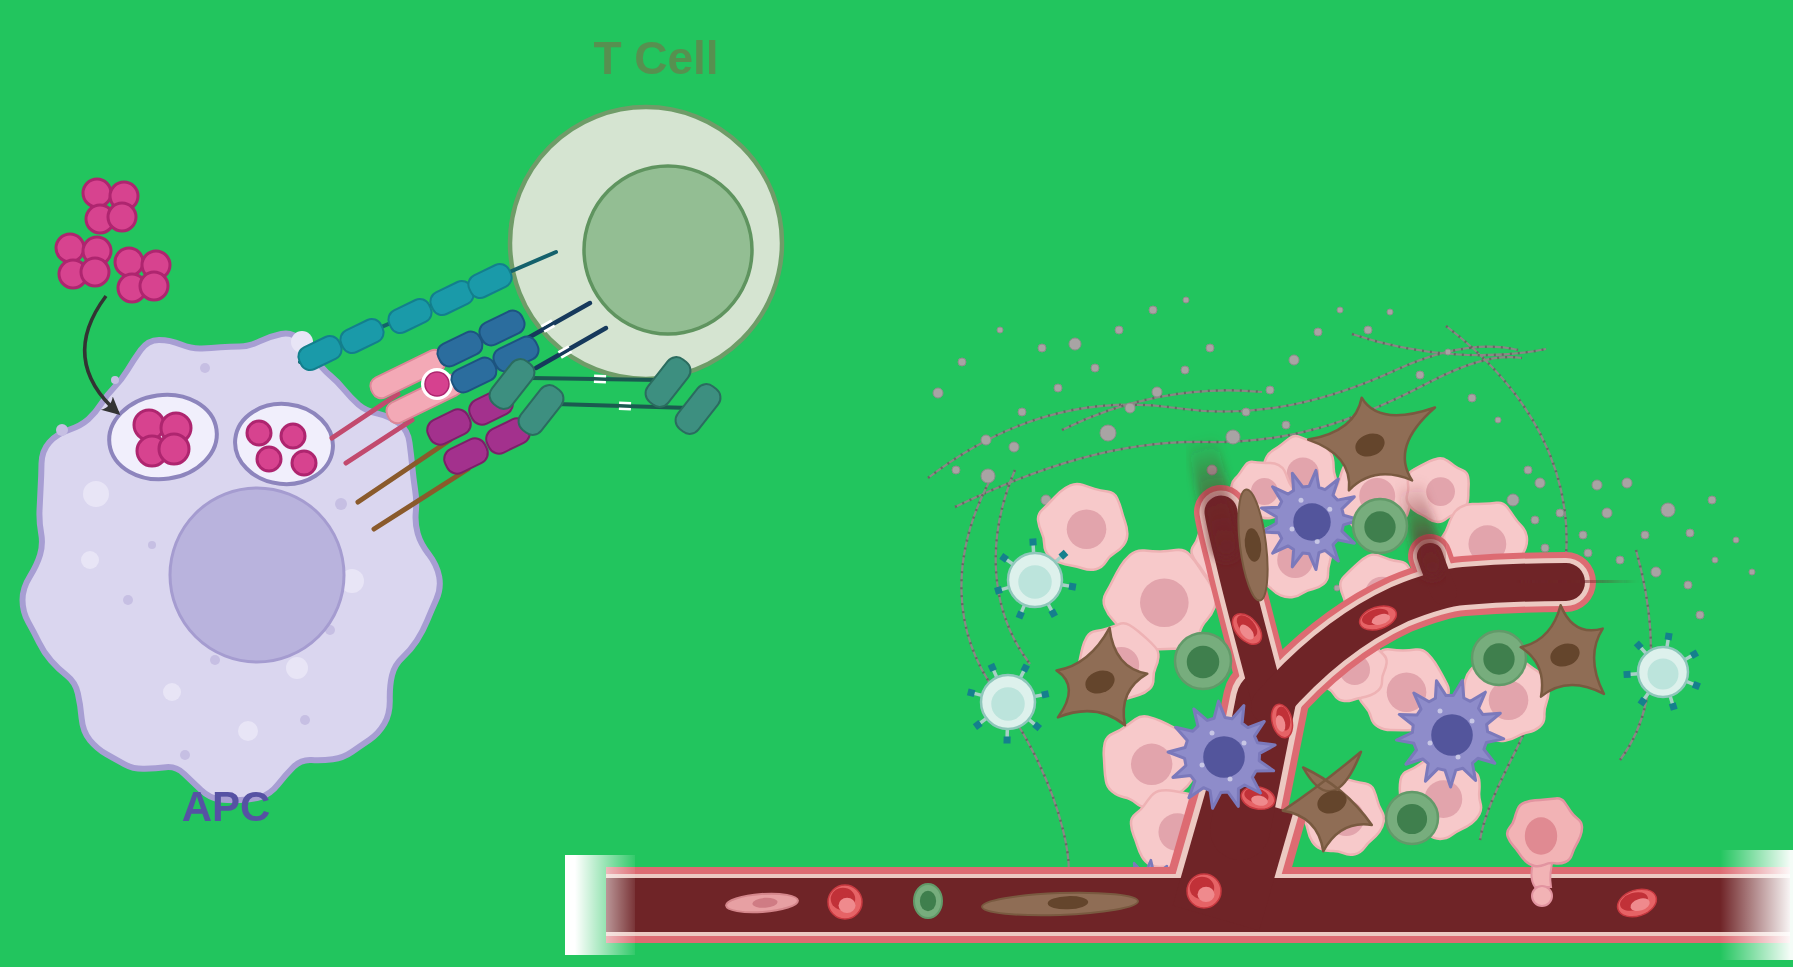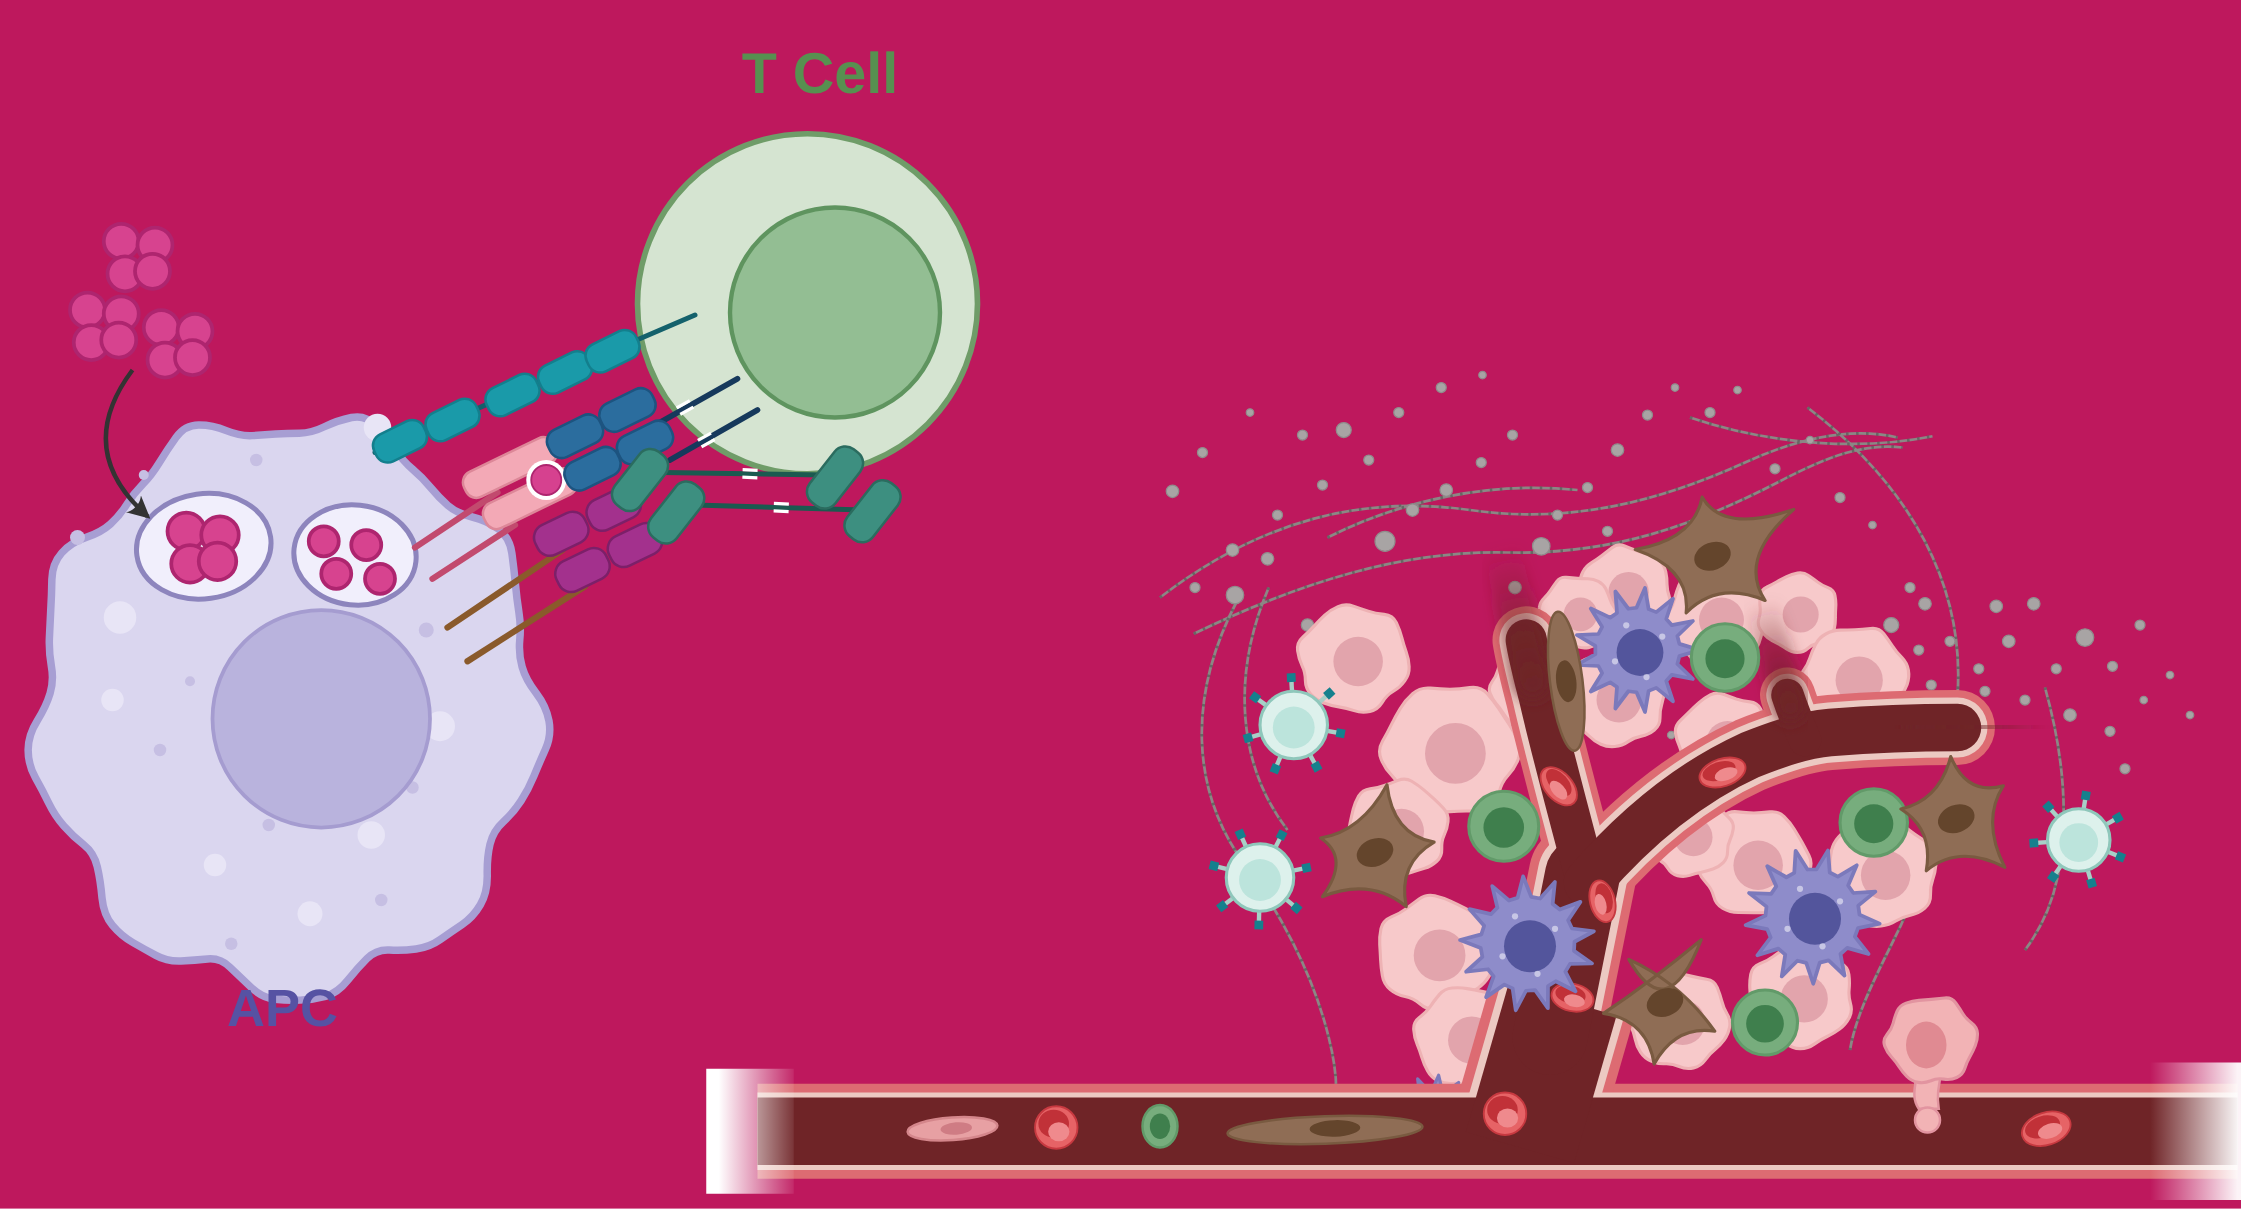--- a/index.html
+++ b/index.html
@@ -1,16 +1,16 @@
 <!DOCTYPE html>
 <html><head>
 <meta charset="utf-8">
 <style>
   html,body{margin:0;padding:0;background:#ffffff;}
-  .canvas{position:relative;width:1793px;height:967px;overflow:hidden;background:#be185d;
+  .canvas{position:relative;width:1793px;height:967px;overflow:hidden;background:#22c55e;
           font-family:"Liberation Sans", sans-serif;}
   svg{position:absolute;left:0;top:0;}
   .fig-label{font-family:"Liberation Sans", sans-serif;font-weight:bold;}
   .lbl-tcell{font-size:46px;}
   .lbl-apc{font-size:42px;}
 </style>
 </head>
 <body>
 
 <div class="canvas">

